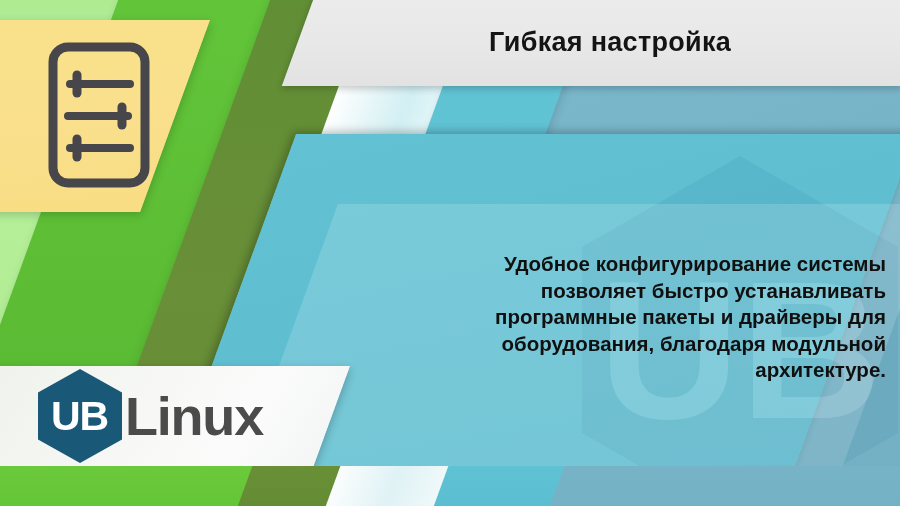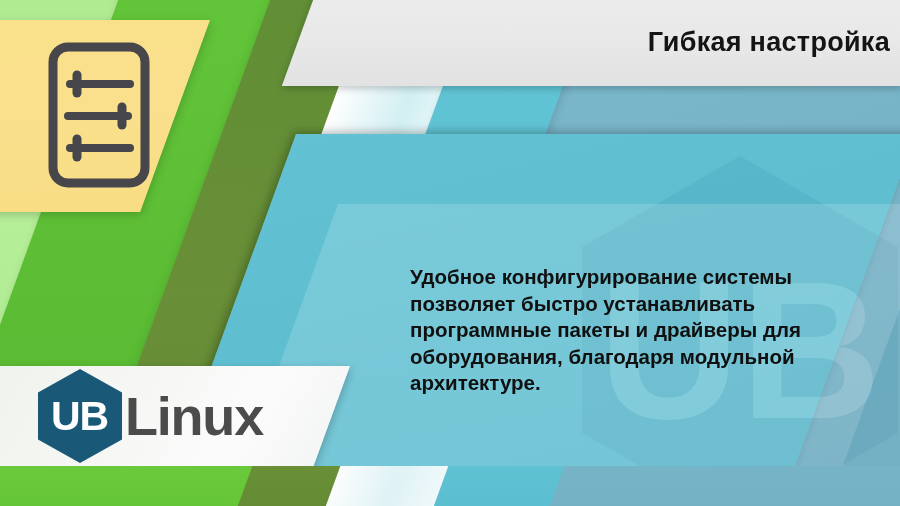--- a/index.html
+++ b/index.html
@@ -118,21 +118,21 @@
     background: linear-gradient(180deg, #ececec 0%, #e8e8e8 55%, #e2e2e2 100%);
     transform: skewX(-20deg);
     transform-origin: top left;
     box-shadow: 0 3px 7px rgba(0,0,0,.2);
   }
   .title-text {
     position: absolute;
     left: 330px;
     top: 22px;
     width: 560px;
-    text-align: right;
+    text-align: center;
     font-size: 27px;
     font-weight: bold;
     color: #141414;
     letter-spacing: .3px;
     line-height: 40px;
     white-space: nowrap;
   }
 
   
   .yellow-panel {
@@ -198,22 +198,23 @@
     color: #4b4b4b;
     letter-spacing: -1.2px;
     margin-left: -3px;
     line-height: 1;
   }
 
   
   .body-text {
     position: absolute;
     left: 410px;
-    top: 264px;
+    top: 251px;
     width: 476px;
+    text-align: right;
     font-size: 20.5px;
     font-weight: bold;
     line-height: 26.5px;
     color: #101010;
     white-space: pre-line;
   }
 
   
   .bottom-strip {
     position: absolute;

